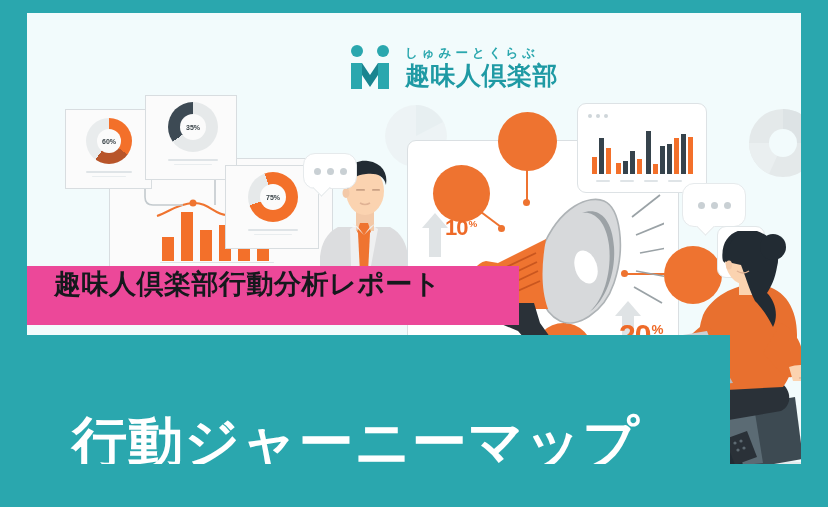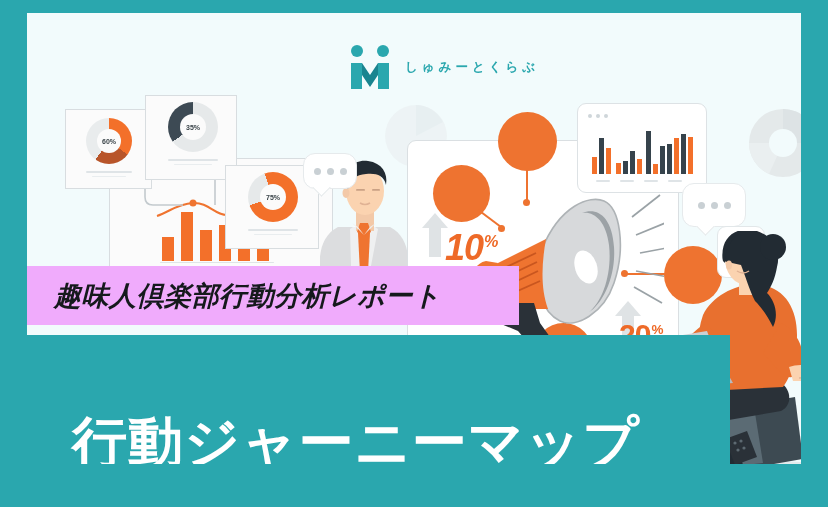--- a/index.html
+++ b/index.html
@@ -47,22 +47,22 @@
     display:flex;align-items:center;justify-content:center;gap:6px;}
   .bubble i{width:7px;height:7px;border-radius:50%;background:#c9d0d4;display:block;}
   .bubble .tail{position:absolute;width:12px;height:12px;background:#fff;border-right:1px solid #e6eaec;
     border-bottom:1px solid #e6eaec;transform:rotate(45deg);}
 
   .kpi{position:absolute;font-weight:800;color:#ee6a28;letter-spacing:-1px;}
   .kpi sup{font-size:.45em;font-weight:800;vertical-align:super;margin-left:1px;}
 
   
   .subtitle-band{
-    position:absolute;left:0;top:253px;width:492px;height:59px;background:#f0abfc;
-    display:flex;align-items:center;font-style:italic;
+    position:absolute;left:0;top:253px;width:492px;height:59px;background:#ec4899;
+    display:flex;align-items:flex-start;
   }
   .subtitle-band span{
     margin-left:27px;font-size:27px;font-weight:700;color:#15191c;letter-spacing:.5px;white-space:nowrap;
   }
   .title-band{
     position:absolute;left:0;top:322px;width:703px;height:185px;background:#2aa7ae;
   }
   .title-band .l1,.title-band .l2{
     color:#fff;font-weight:700;white-space:nowrap;position:absolute;letter-spacing:1px;
   }
@@ -81,20 +81,21 @@
         <svg viewBox="0 0 50 48" width="50" height="48">
           <circle cx="12" cy="7" r="6" fill="#2aa7ae"></circle>
           <circle cx="38" cy="7" r="6" fill="#2aa7ae"></circle>
           <path d="M6 19 h11 v26 h-11 z" fill="#2aa7ae"></path>
           <path d="M33 19 h11 v26 h-11 z" fill="#2aa7ae"></path>
           <path d="M17 19 L25 31 L33 19 L33 31 L25 43 L17 31 Z" fill="#19848f"></path>
         </svg>
       </div>
       <div class="logo-text">
         <div class="logo-ruby">しゅみーとくらぶ</div>
+        <div class="logo-main">趣味人倶楽部</div>
       </div>
     </div>
 
     <div class="card" style="left:82px;top:145px;width:222px;height:120px;"></div>
 
     <div class="flat" style="left:135px;top:170px;width:110px;height:78px;">
       <div class="bar" style="left:0px;width:12px;height:24px;"></div>
       <div class="bar" style="left:19px;width:12px;height:49px;"></div>
       <div class="bar" style="left:38px;width:12px;height:31px;"></div>
       <div class="bar" style="left:57px;width:12px;height:36px;"></div>
@@ -265,21 +266,21 @@
           <line x1="172" y1="80" x2="204" y2="86"></line>
         </g>
       </svg>
     </div>
 
     <div class="flat" style="left:395px;top:200px;width:26px;height:44px;">
       <svg width="26" height="44" viewBox="0 0 26 44">
         <path d="M13 0 L26 15 L19 15 L19 44 L7 44 L7 15 L0 15 Z" fill="#dfe3e5"></path>
       </svg>
     </div>
-    <div class="kpi" style="left:418px;top:214px;font-size:36px;font-style:italic;">
+    <div class="kpi" style="left:418px;top:202px;font-size:22px;">
       <span>10</span><sup>%</sup>
     </div>
 
     <div class="flat" style="left:588px;top:288px;width:26px;height:44px;">
       <svg width="26" height="44" viewBox="0 0 26 44">
         <path d="M13 0 L26 15 L19 15 L19 44 L7 44 L7 15 L0 15 Z" fill="#dfe3e5"></path>
       </svg>
     </div>
     <div class="kpi" style="left:592px;top:305px;font-size:30px;">
       <span>20</span><sup>%</sup>

